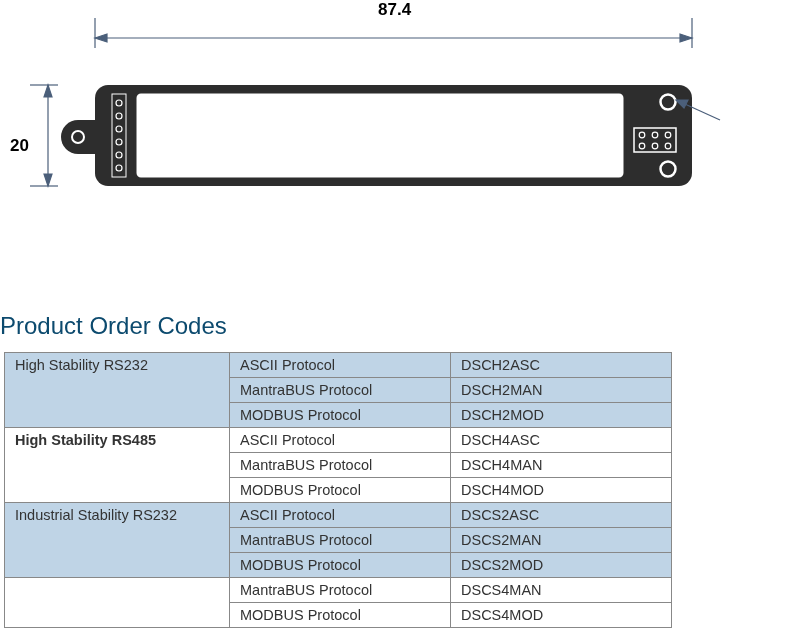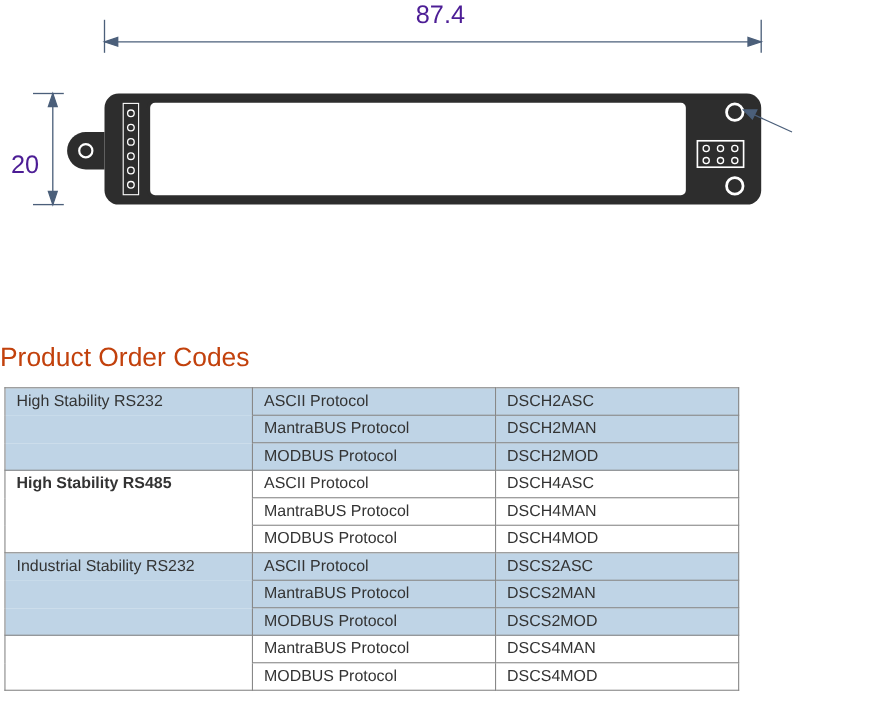--- a/index.html
+++ b/index.html
@@ -12,34 +12,35 @@
     position: relative;
     background: #fff;
   }
   .diagram-area {
     position: relative;
     width: 800px;
     height: 260px;
   }
   .dim-text {
     position: absolute;
-    font-size: 23px;
-    color: #4c1d95;
+    font-size: 17px;
+    color: #000000;
+    font-weight: bold;
   }
   .caption {
     position: absolute;
     font-size: 16px;
     color: #333;
   }
   .section-title {
     position: absolute;
     left: 0;
     top: 312px;
     font-size: 24px;
-    color: #c2410c;
+    color: #0c4a6e;
     font-weight: 500;
   }
   .table-wrap {
     position: absolute;
     left: 4px;
     top: 352px;
   }
   table.codes {
     border-collapse: collapse;
     font-size: 14.5px;

